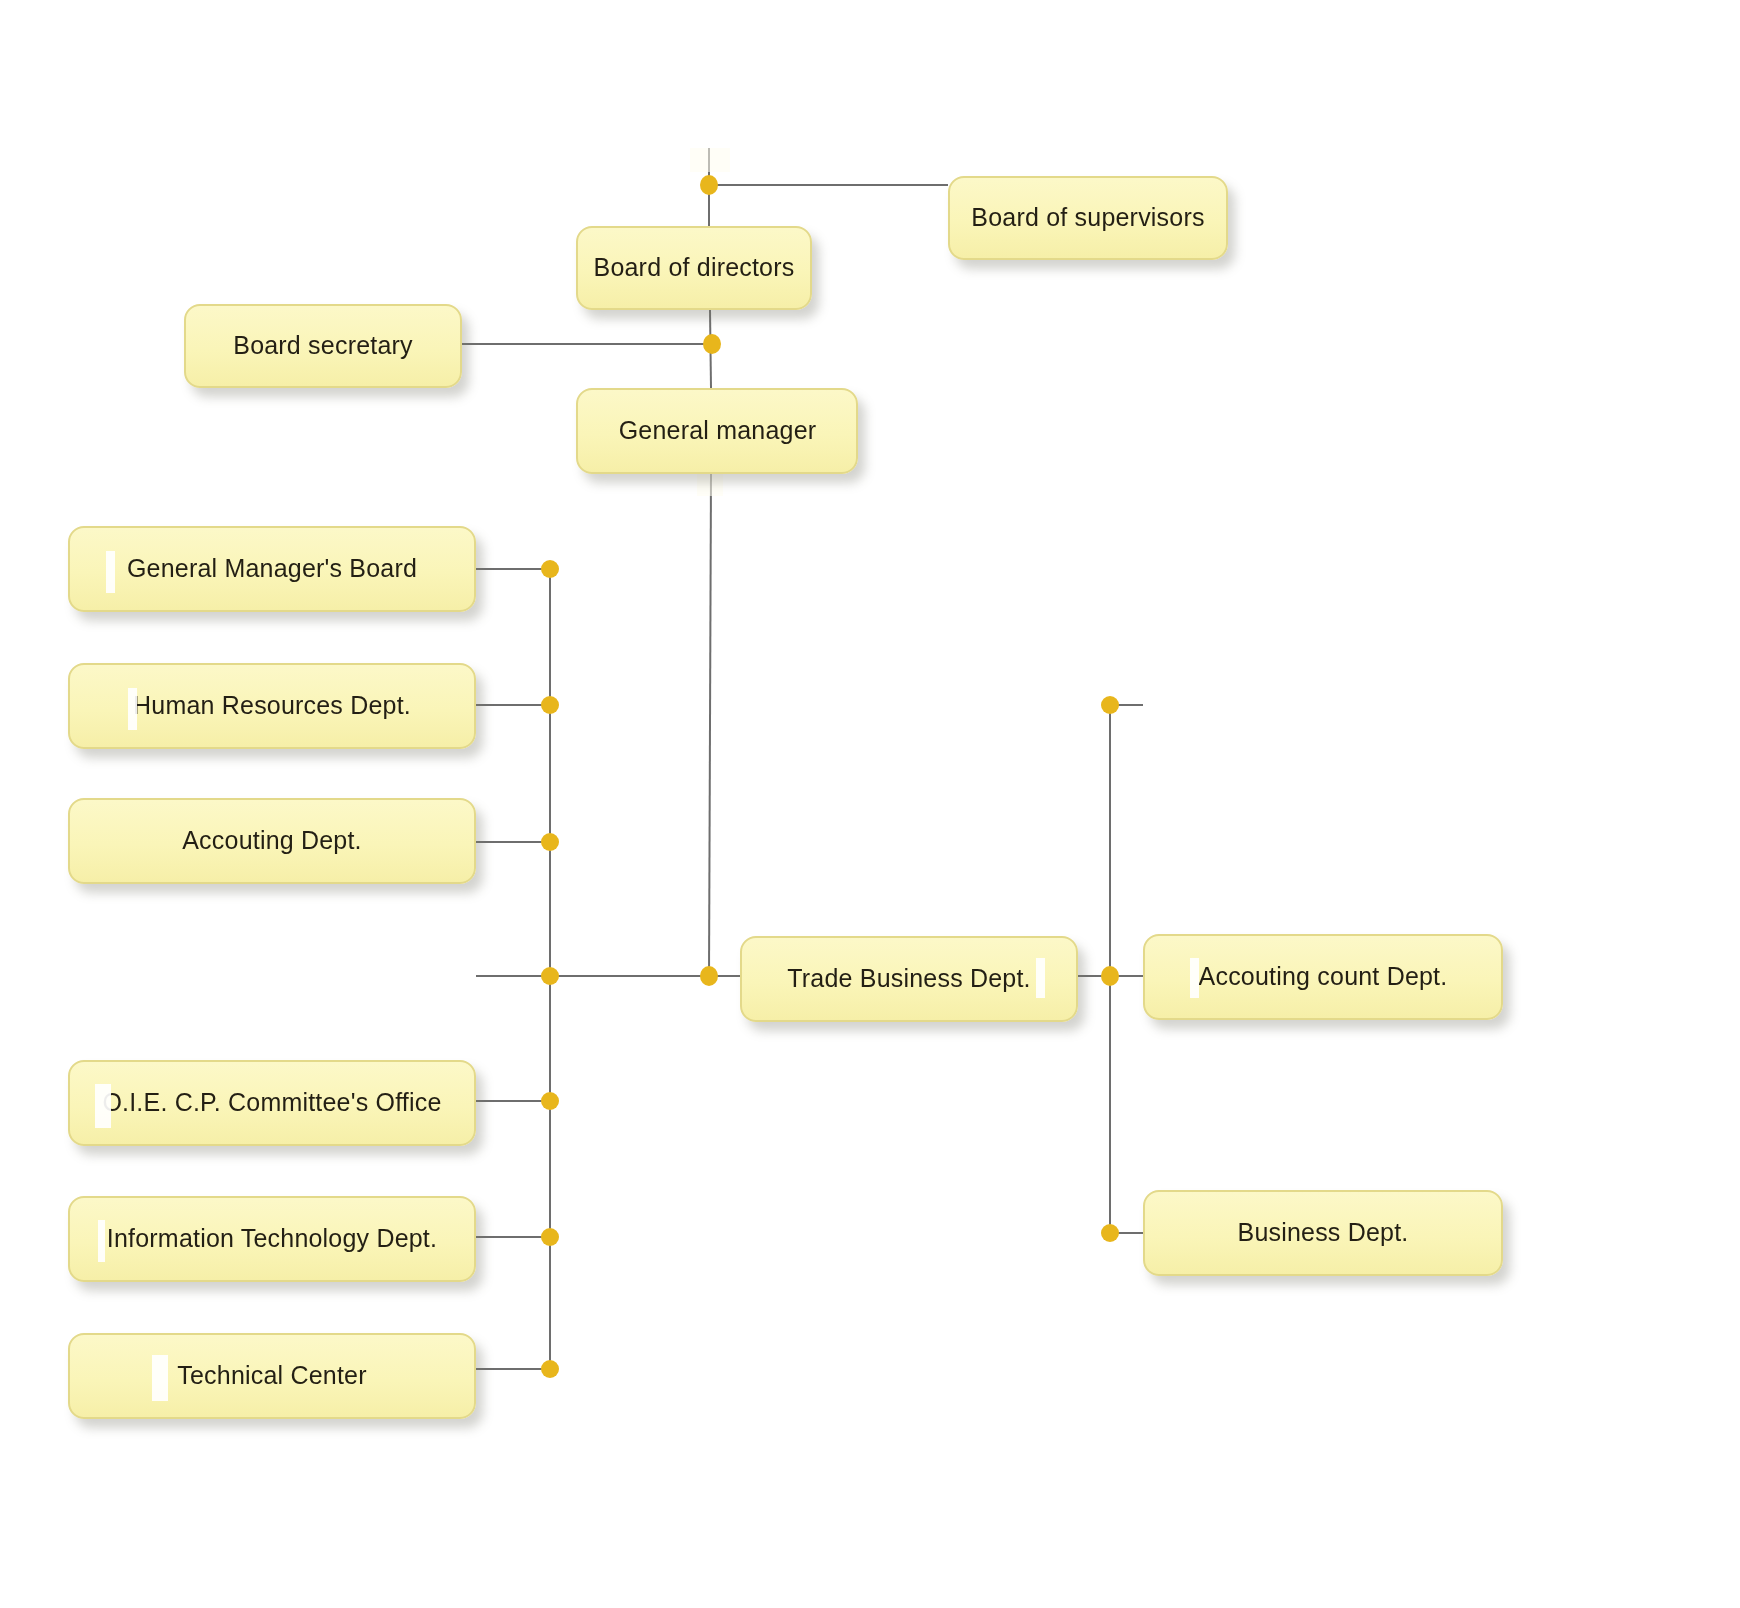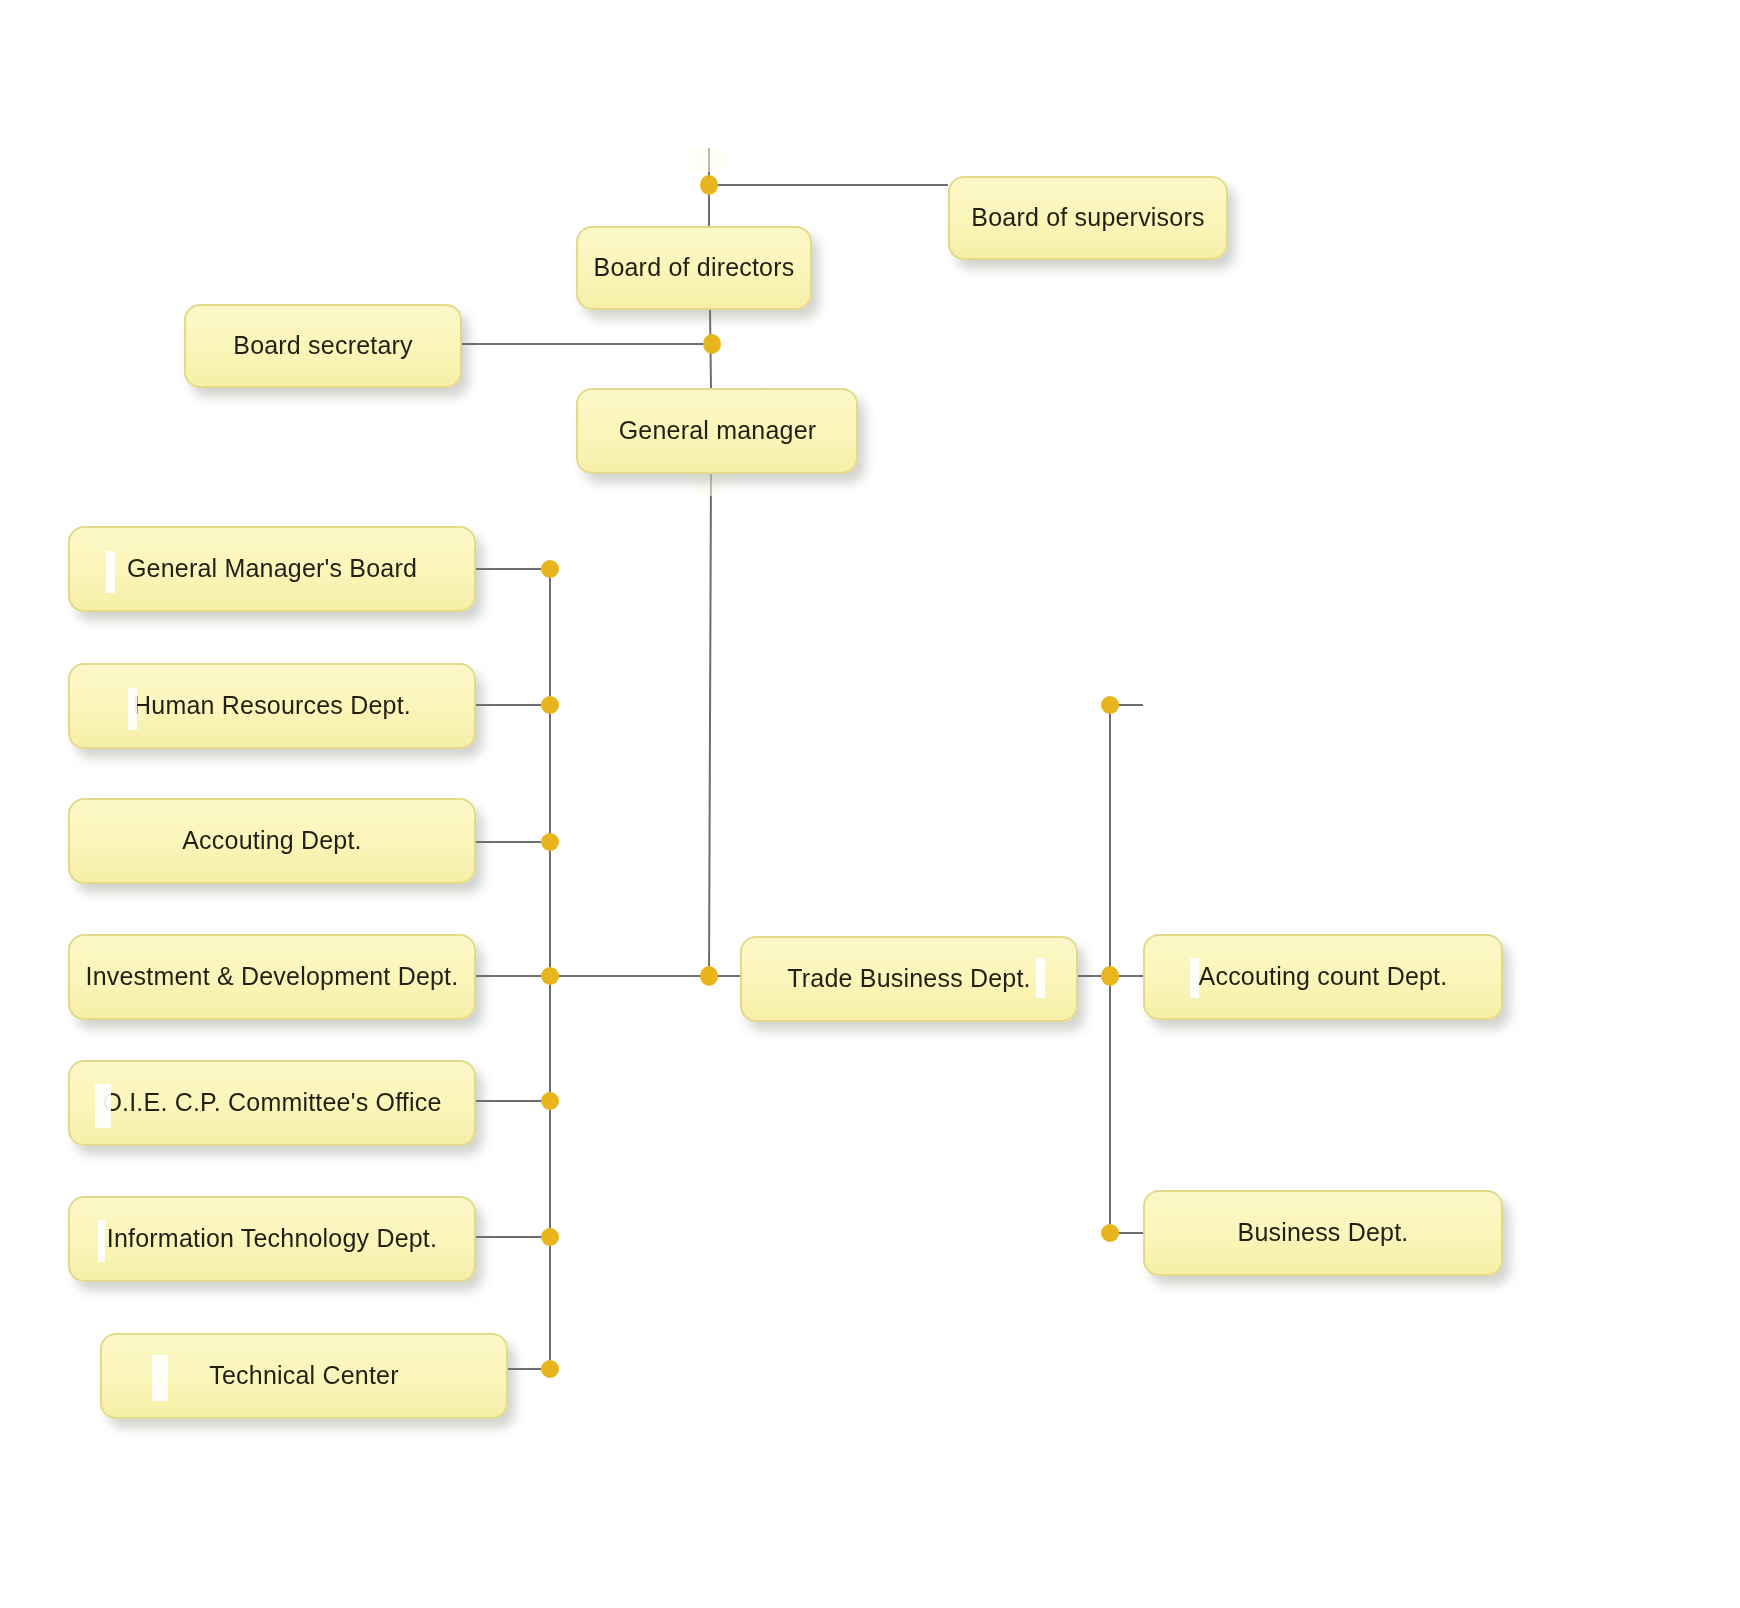--- a/index.html
+++ b/index.html
@@ -146,33 +146,30 @@
   </div>
 
   <div class="node" style="left:68px;top:663px;width:408px;height:86px;">
     <span class="label">Human Resources Dept.</span>
   </div>
 
   <div class="node" style="left:68px;top:798px;width:408px;height:86px;">
     <span class="label">Accouting Dept.</span>
   </div>
 
-  <div class="node" style="left:68px;top:934px;width:408px;height:86px;">
-    <span class="label">Investment &amp; Development Dept.</span>
-  </div>
 
   <div class="node" style="left:68px;top:1060px;width:408px;height:86px;">
     <span class="label">O.I.E.  C.P. Committee's Office</span>
   </div>
 
   <div class="node" style="left:68px;top:1196px;width:408px;height:86px;">
     <span class="label">Information Technology Dept.</span>
   </div>
 
-  <div class="node" style="left:68px;top:1333px;width:408px;height:86px;margin-left:32px;">
+  <div class="node" style="left:68px;top:1333px;width:408px;height:86px;">
     <span class="label">Technical Center</span>
   </div>
 
   <div class="node" style="left:740px;top:936px;width:338px;height:86px;">
     <span class="label">Trade  Business Dept.</span>
   </div>
 
 
   <div class="node" style="left:1143px;top:934px;width:360px;height:86px;">
     <span class="label">Accouting count Dept.</span>

